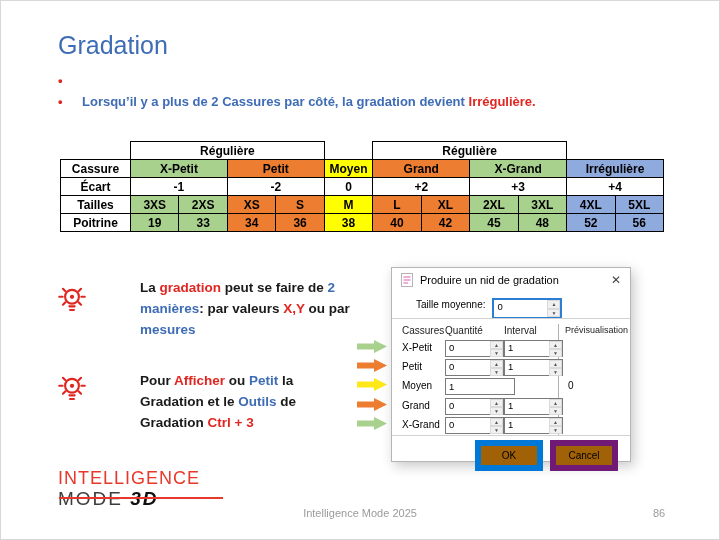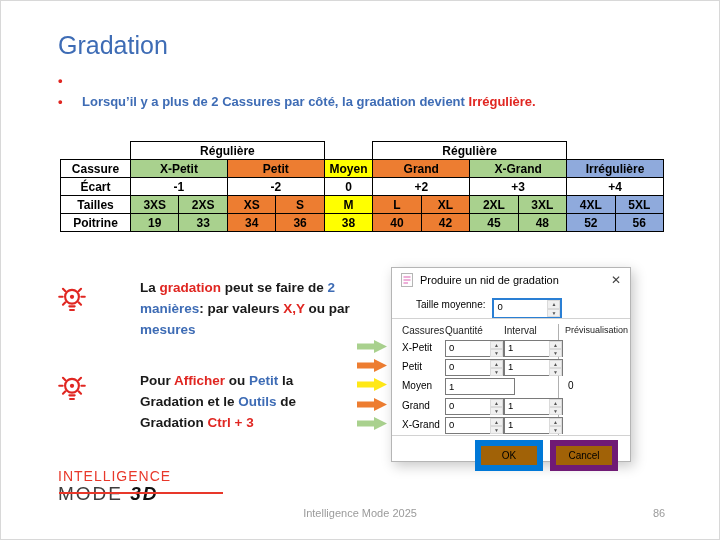--- a/index.html
+++ b/index.html
@@ -63,21 +63,21 @@
         background:#f0f0f0;border:1px solid #dadada;}
   .winput{position:absolute;width:62px;height:15px;border:1px solid #7a7a7a;background:#fff;
           padding:0 3px;font-size:9.5px;line-height:15px;}
   .dlg-buttons{position:absolute;top:172px;right:12px;display:flex;gap:7px;}
   .dlg-btn{width:56px;height:19px;background:#a16207;border:6px solid #701a75;font-size:10px;
            display:flex;align-items:center;justify-content:center;}
   .dlg-btn.default{border-color:#0078d7;}
 
   
   .logo{position:absolute;left:57px;top:467px;}
-  .logo-l1{font-size:14px;letter-spacing:1px;color:var(--logo-red);}
+  .logo-l1{font-size:18px;letter-spacing:1px;color:var(--logo-red);}
   .logo-l2{position:relative;font-size:19px;letter-spacing:2px;margin-top:-1px;}
   .logo-mode{color:#3d3d3d;}
   .logo-3d{color:#111;font-weight:bold;font-style:italic;}
   .logo-line{position:absolute;left:1px;top:9px;width:164px;height:2px;background:var(--logo-red);}
   .footer-text{position:absolute;left:0;right:0;top:506px;text-align:center;font-size:11px;color:var(--gray-text);}
   .page-number{position:absolute;left:652px;top:506px;font-size:11px;color:var(--gray-text);}
 </style>
 </head>
 <body>
 

